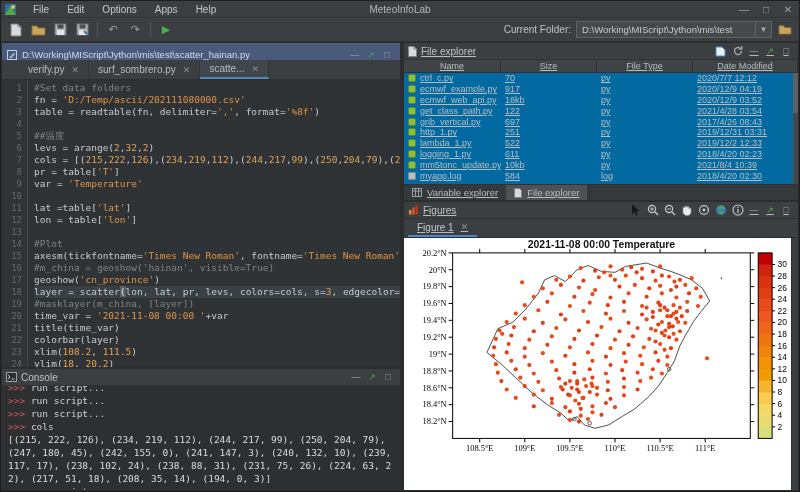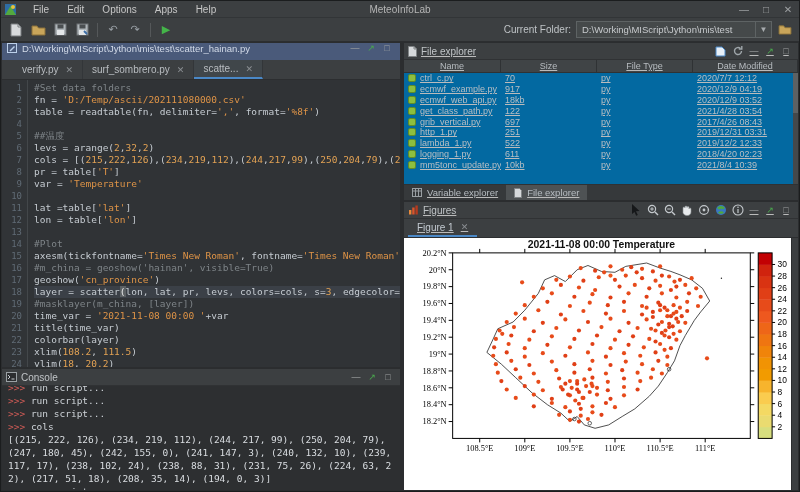--- a/index.html
+++ b/index.html
@@ -35,23 +35,23 @@
 
   .panel { border:1px solid #2b2d2f; display:flex; flex-direction:column; overflow:hidden; }
   .panel-header { height:17px; background:#3c3f41; border-bottom:1px solid #303234; display:flex; align-items:center; padding:0 4px; flex:0 0 auto; }
   .panel-header .ph-title { margin-left:4px; color:#c0c4c7; font-size:10px; }
   .ph-right { margin-left:auto; display:flex; align-items:center; }
   .ph-btn { width:16px; text-align:center; color:#9da0a2; font-size:9px; }
   .float-glyph { color:#4aa84e; }
 
   
   .editor-panel { height:326px; flex:0 0 auto; }
-  .editor-titlebar { height:17px; background:#4a5a7a; display:flex; align-items:flex-start; padding:0 5px; flex:0 0 auto; }
+  .editor-titlebar { height:17px; background:#4a5a7a; display:flex; align-items:flex-end; padding:0 5px; flex:0 0 auto; }
   .editor-titlebar .path { margin-left:5px; color:#d2dae8; font-size:9.5px; white-space:nowrap; overflow:hidden; flex:1; }
-  .tabbar { height:20px; background:#3c3f41; border-bottom:1px solid #2c2e30; display:flex; align-items:flex-end; padding-left:11px; flex:0 0 auto; }
+  .tabbar { height:20px; background:#3c3f41; border-bottom:1px solid #2c2e30; display:flex; align-items:flex-end; padding-left:17px; flex:0 0 auto; }
   .etab { height:19px; display:flex; align-items:center; padding:0 9px; color:#b9bdc1; border-right:1px solid #333639; }
   .etab .close { margin-left:7px; color:#8a8e92; font-size:9px; }
   .etab.active { background:#40464a; border-bottom:2px solid #4a88c7;margin-top:6px; }
   .code-wrap { flex:1; display:flex; background:#303336; overflow:hidden; }
   .gutter { width:26px; background:#313437; border-right:1px solid #43474a; color:#606b75; text-align:right; padding:2px 5px 0 0; font-family:"DejaVu Sans Mono", monospace; font-size:9px; line-height:12px; flex:0 0 auto; }
   .code { flex:1; padding:2px 0 0 6px; font-family:"DejaVu Sans Mono", monospace; font-size:9.5px; line-height:12px; color:#c6ccd2; white-space:pre; overflow:hidden; }
   .code .line { height:12px; }
   .code .line.current { background:rgba(110,125,150,0.18); }
   .cmt { color:#7e8488; }
   .str { color:#df9447; }
@@ -332,20 +332,29 @@
                 <div class="fcell c3">2018/4/20 02:23</div>
               </div>
               <div class="frow">
                 <div class="fcell c0">
                   <span class="ficon py"></span>
                   <span>mm5tonc_update.py</span>
                 </div>
                 <div class="fcell c1">10kb</div>
                 <div class="fcell c2">py</div>
                 <div class="fcell c3">2021/8/4 10:39</div>
+              </div>
+              <div class="frow">
+                <div class="fcell c0">
+                  <span class="ficon log"></span>
+                  <span>myapp.log</span>
+                </div>
+                <div class="fcell c1">584</div>
+                <div class="fcell c2">log</div>
+                <div class="fcell c3">2018/4/20 02:30</div>
               </div>
             </div>
           <div class="vscroll">
               <div class="handle"></div>
             </div>
         </div>
         <div class="exp-tabs" id="exp-tabs">
             <div class="exp-tab">
               <span class="ticon">
                 <svg width="10" height="9" viewBox="0 0 10 9">

